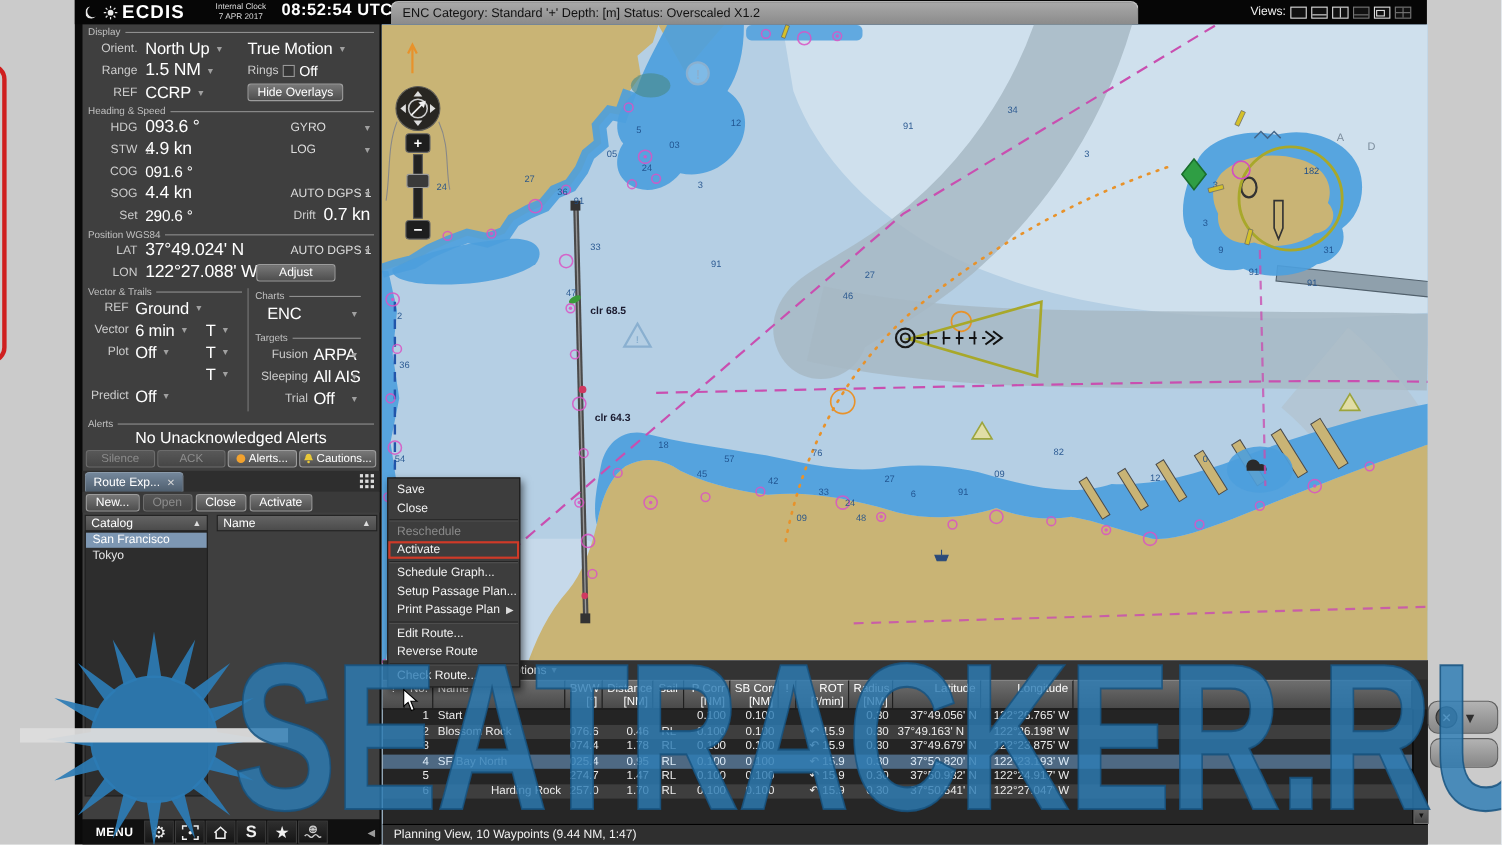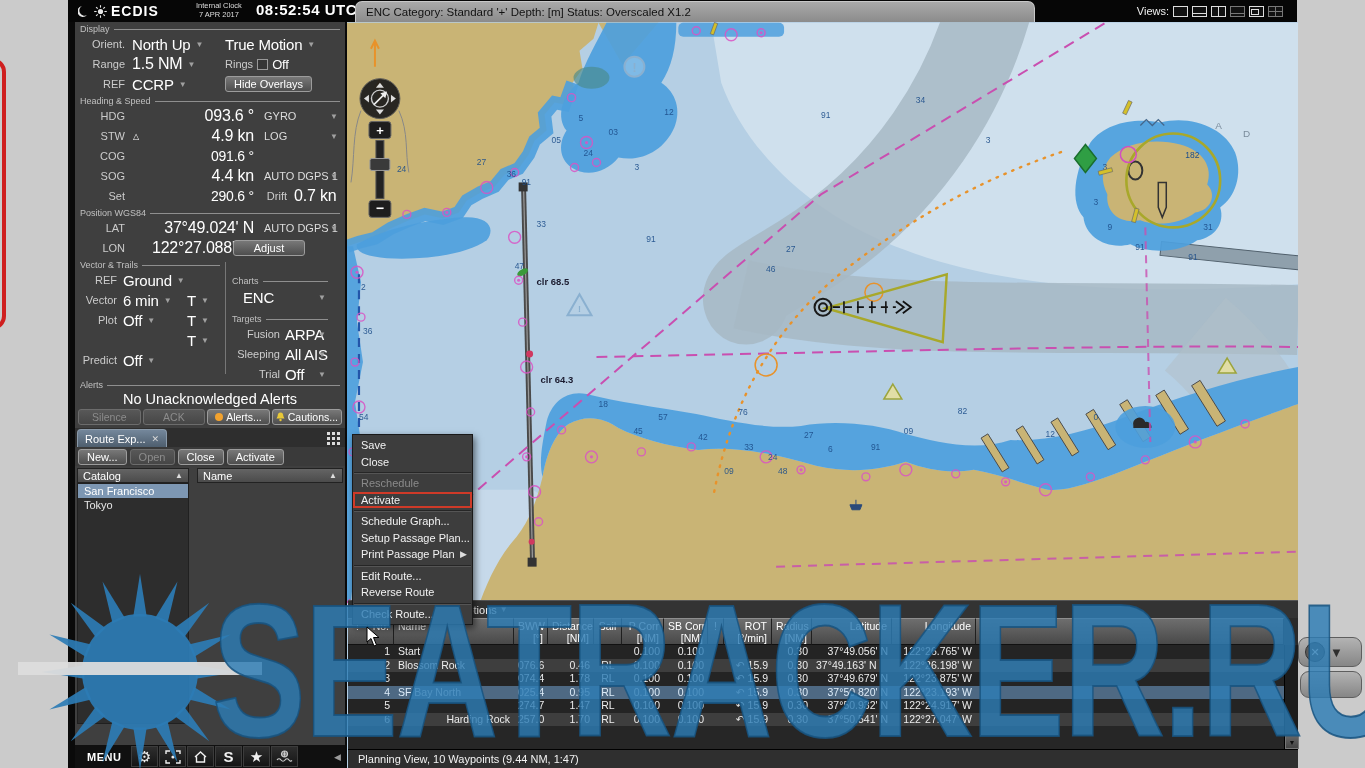--- a/index.html
+++ b/index.html
@@ -9,21 +9,21 @@
 
   
   .red-accent{position:absolute;left:-30px;top:58px;width:36px;height:272px;border:4px solid #cf1f1f;border-radius:14px;z-index:6;}
 
   
   .app{position:absolute;left:68px;top:0;width:1229px;height:768px;background:#0a0a0a;z-index:1;}
 
   
   .topbar{position:absolute;left:0;top:0;width:100%;height:22px;background:#060606;color:#fff;z-index:4;}
   .brand{position:absolute;left:10px;top:0;height:22px;display:flex;align-items:center;gap:4px;}
-  .brand .title{font-size:14px;font-weight:bold;letter-spacing:1px;}
+  .brand .title{font-size:17px;font-weight:bold;letter-spacing:1px;}
   .clockblock{position:absolute;left:128px;top:2px;text-align:center;color:#ddd;font-size:7.5px;line-height:8.5px;}
   .timeblock{position:absolute;left:188px;top:1px;font-size:15px;font-weight:bold;letter-spacing:.5px;}
   .chart-tab{position:absolute;left:287px;top:1px;width:680px;height:21px;background:linear-gradient(#a9a9a9,#8b8b8b);
     border:1px solid #c8c8c8;border-bottom:none;border-radius:7px 7px 0 0;color:#111;font-size:11.5px;
     display:flex;align-items:center;padding:0 10px;white-space:nowrap;overflow:hidden;}
   .views{position:absolute;right:14px;top:0;height:22px;display:flex;align-items:center;gap:4px;font-size:11px;color:#eee;}
   .vi{display:inline-block;width:15px;height:11px;border:1px solid #ddd;position:relative;background:#111;}
   .vi.dim{border-color:#777;}
   .vi.hsplit::after{content:"";position:absolute;left:0;right:0;bottom:2px;border-top:1px solid #ddd;}
   .vi.dim.hsplit::after{border-color:#777;}
@@ -40,28 +40,28 @@
   .sec{display:flex;align-items:center;height:12px;padding:2px 5px 0;color:#c0c0c0;font-size:9px;white-space:nowrap;}
   .sec::after{content:"";flex:1;height:1px;background:#8f8f8f;margin-left:4px;}
   .srow{display:flex;align-items:center;height:20px;padding:0 5px;position:relative;}
   .l50{width:52px;text-align:right;padding-right:7px;color:#ccc;font-size:11px;flex:none;}
   .val{color:#fff;font-size:15px;letter-spacing:-.2px;white-space:nowrap;}
   .big{font-size:16px;}
   .dd{color:#a0a0a0;font-size:8px;margin-left:5px;}
   .srctxt{color:#ddd;font-size:11px;}
   .right-at-150{position:absolute;left:150px;display:flex;align-items:center;}
   .arrow-right{position:absolute;right:7px;color:#a0a0a0;font-size:8px;}
-  .num-col{width:122px;text-align:right;flex:none;}
+  .num-col{width:122px;flex:none;}
   .chk{display:inline-block;width:11px;height:11px;border:1px solid #999;background:#353535;margin:0 4px;}
   .btn{display:inline-flex;align-items:center;justify-content:center;background:linear-gradient(#787878,#4e4e4e);
     border:1px solid #9c9c9c;border-radius:3px;color:#fff;font-size:11px;height:16px;padding:0 8px;white-space:nowrap;}
   .btn.disabled{background:linear-gradient(#585858,#464646);border-color:#6c6c6c;color:#8c8c8c;}
   .vt-grid{position:relative;height:120px;}
   .vt-left{position:absolute;left:0;top:0;width:150px;}
-  .vt-right{position:absolute;left:152px;top:16px;width:106px;}
+  .vt-right{position:absolute;left:152px;top:4px;width:106px;}
   .vt-div{position:absolute;left:150px;top:4px;bottom:4px;width:1px;background:#777;}
   .vt-left .srow{padding:0 2px;}
   .vt-left .l48{width:46px;text-align:right;padding-right:6px;color:#ccc;font-size:11px;flex:none;}
   .tcol{position:absolute;left:112px;display:flex;align-items:center;}
   .vt-right .srow{padding:0 2px;}
   .l58{width:56px;text-align:right;padding-right:5px;color:#ccc;font-size:11px;flex:none;}
   .alert-msg{height:18px;display:flex;align-items:center;justify-content:center;color:#fff;font-size:14.5px;}
   .alert-btns{display:flex;gap:2px;padding:1px 3px;height:18px;}
   .alert-btns .btn{flex:1;padding:0 3px;font-size:10.5px;}
   .dot-or{display:inline-block;width:8px;height:8px;border-radius:50%;background:#f2a22e;margin-right:3px;flex:none;}

